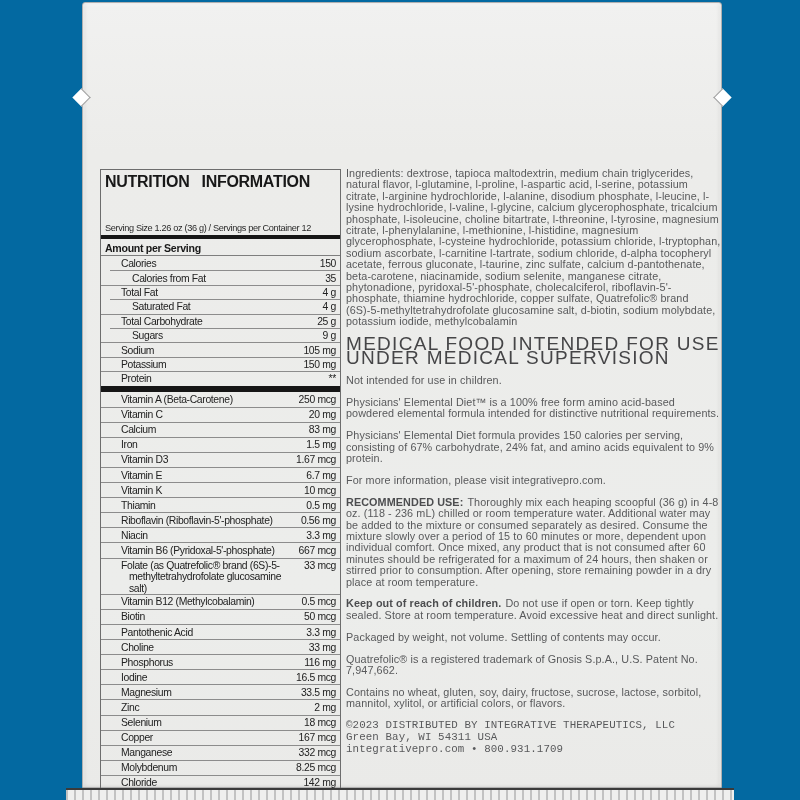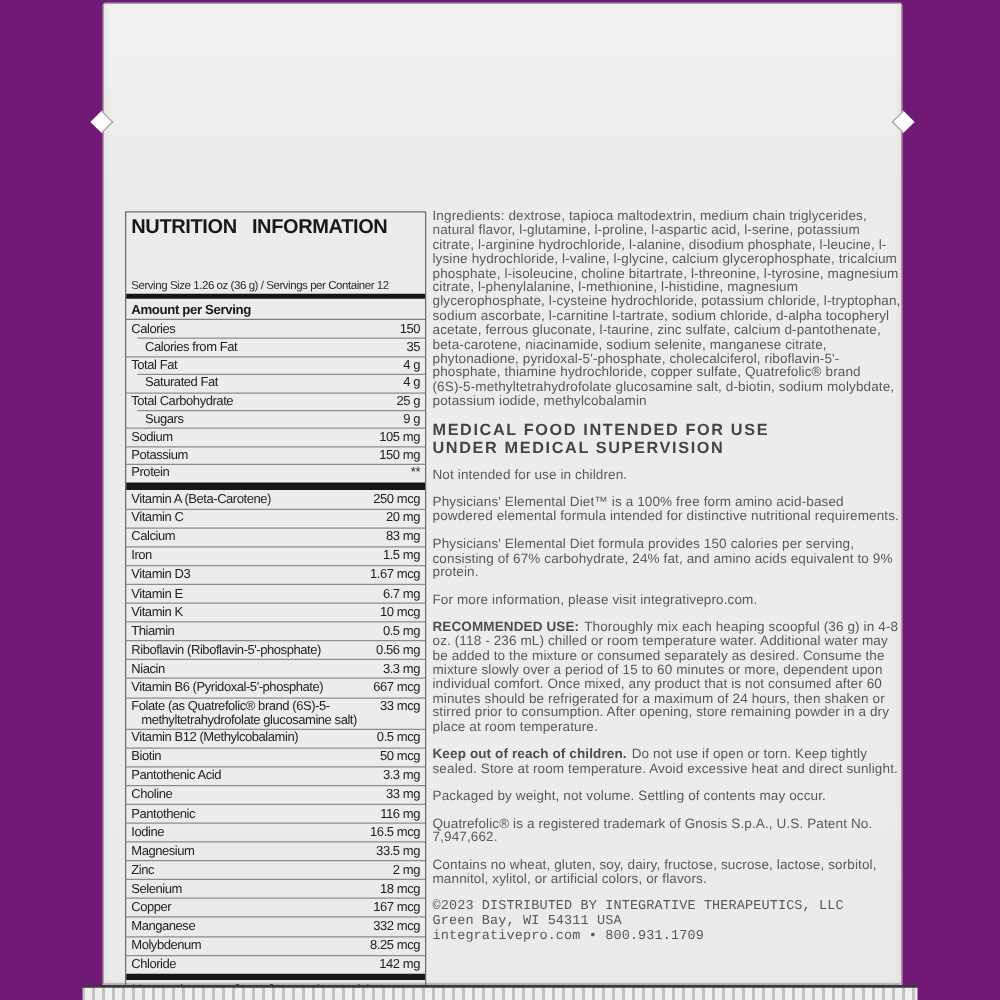--- a/index.html
+++ b/index.html
@@ -1,19 +1,19 @@
 <!DOCTYPE html>
 <html><head>
 <meta charset="utf-8">
 <style>
   * { margin:0; padding:0; box-sizing:border-box; }
   html,body { width:800px; height:800px; background:#ffffff; overflow:hidden;
               font-family:"Liberation Sans", sans-serif; }
 
-  .page { position:relative; width:800px; height:800px; background:#701a75; }
+  .page { position:relative; width:800px; height:800px; background:#0369a1; }
 
   
   .pouch {
     position:absolute; left:82px; top:2px; width:640px; height:786px;
     background:linear-gradient(180deg,#f1f1f0 0px,#ececea 150px,#ecedeb 600px,#eaeae8 786px);
     border:1px solid #b0b0b0; border-radius:3px 3px 0 0;
     box-shadow: inset 2px 0 4px rgba(0,0,0,0.06), inset -2px 0 4px rgba(0,0,0,0.06),
                 inset 0 2px 3px rgba(255,255,255,0.8);
   }
   .crimp {
@@ -55,36 +55,36 @@
     align-items:flex-start; padding:2.2px 4px 0 4px; min-height:14.4px;
     font-size:10.4px; letter-spacing:-0.35px; line-height:11.2px; color:#222;
   }
   .micro .nrow { min-height:15.1px; padding-top:2.6px; }
   .nrow::before {
     content:""; position:absolute; top:0; left:0; right:0; height:1px; background:#8c8c8c;
   }
   .rows div.nrow:first-of-type::before { display:none; }
   .nrow[data-indent="true"]::before { left:9px; }
   .nrow[data-indent="true"] .nlabel { padding-left:11px; }
-  .nlabel { flex:1 1 auto; }
+  .nlabel { flex:1 1 auto;margin-left:16px; }
   .nlabel2 { display:block; padding-left:8px; }
   .nlabel2:empty { display:none; }
   .nvalue { flex:0 0 auto; white-space:nowrap; padding-left:4px; }
   .footnote {
     padding:2.5px 3px 2.5px 3px; font-size:9.7px; letter-spacing:-0.35px; color:#222;font-family:Liberation Mono, monospace;
   }
 
   
   .info {
     position:absolute; left:263px; top:165px; width:377px;
     color:#58595b; font-size:10.8px; line-height:11.4px; letter-spacing:0.1px;
   }
   .ingredients { margin-bottom:9px; }
   .medheading {
-    margin:0 0 9px 0; font-size:13px; line-height:14.6px; font-weight:bold;
+    margin:0 0 9px 0; font-size:19px; line-height:14.6px; font-weight:normal;
     letter-spacing:1.3px; color:#454547;
   }
   .para { margin:0 0 10.5px 0; }
   .lead { font-weight:bold; color:#4c4d4f; }
   .lead:empty { display:none; }
   .lead:not(:empty) { margin-right:4px; }
   .dist div { line-height:11.6px;font-family:Liberation Mono, monospace; }
 </style>
 </head>
 <body>
@@ -226,21 +226,21 @@
             <span class="nlabel"><span>Pantothenic Acid</span></span>
             <span class="nvalue">3.3 mg</span>
           </div>
 
           <div class="nrow">
             <span class="nlabel"><span>Choline</span></span>
             <span class="nvalue">33 mg</span>
           </div>
 
           <div class="nrow">
-            <span class="nlabel"><span>Pantothenic</span></span>
+            <span class="nlabel"><span>Phosphorus</span></span>
             <span class="nvalue">116 mg</span>
           </div>
 
           <div class="nrow">
             <span class="nlabel"><span>Iodine</span></span>
             <span class="nvalue">16.5 mcg</span>
           </div>
 
           <div class="nrow">
             <span class="nlabel"><span>Magnesium</span></span>

